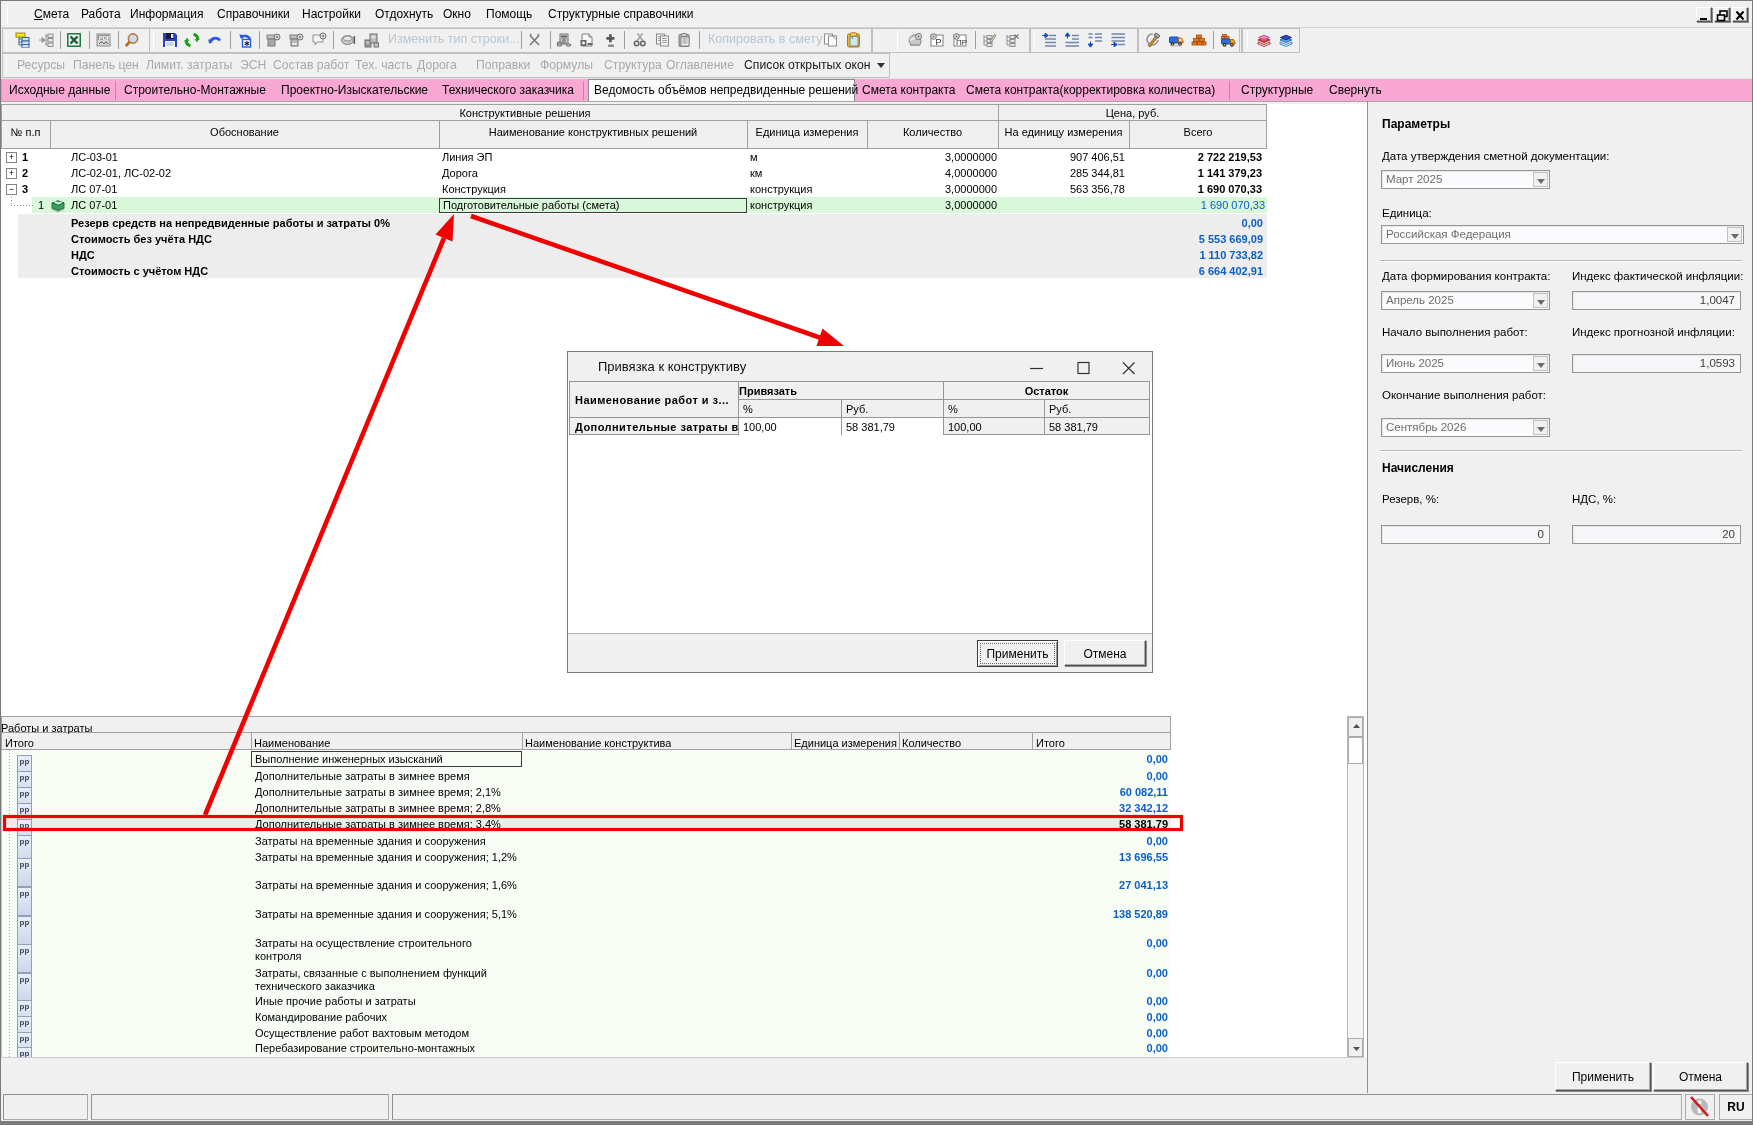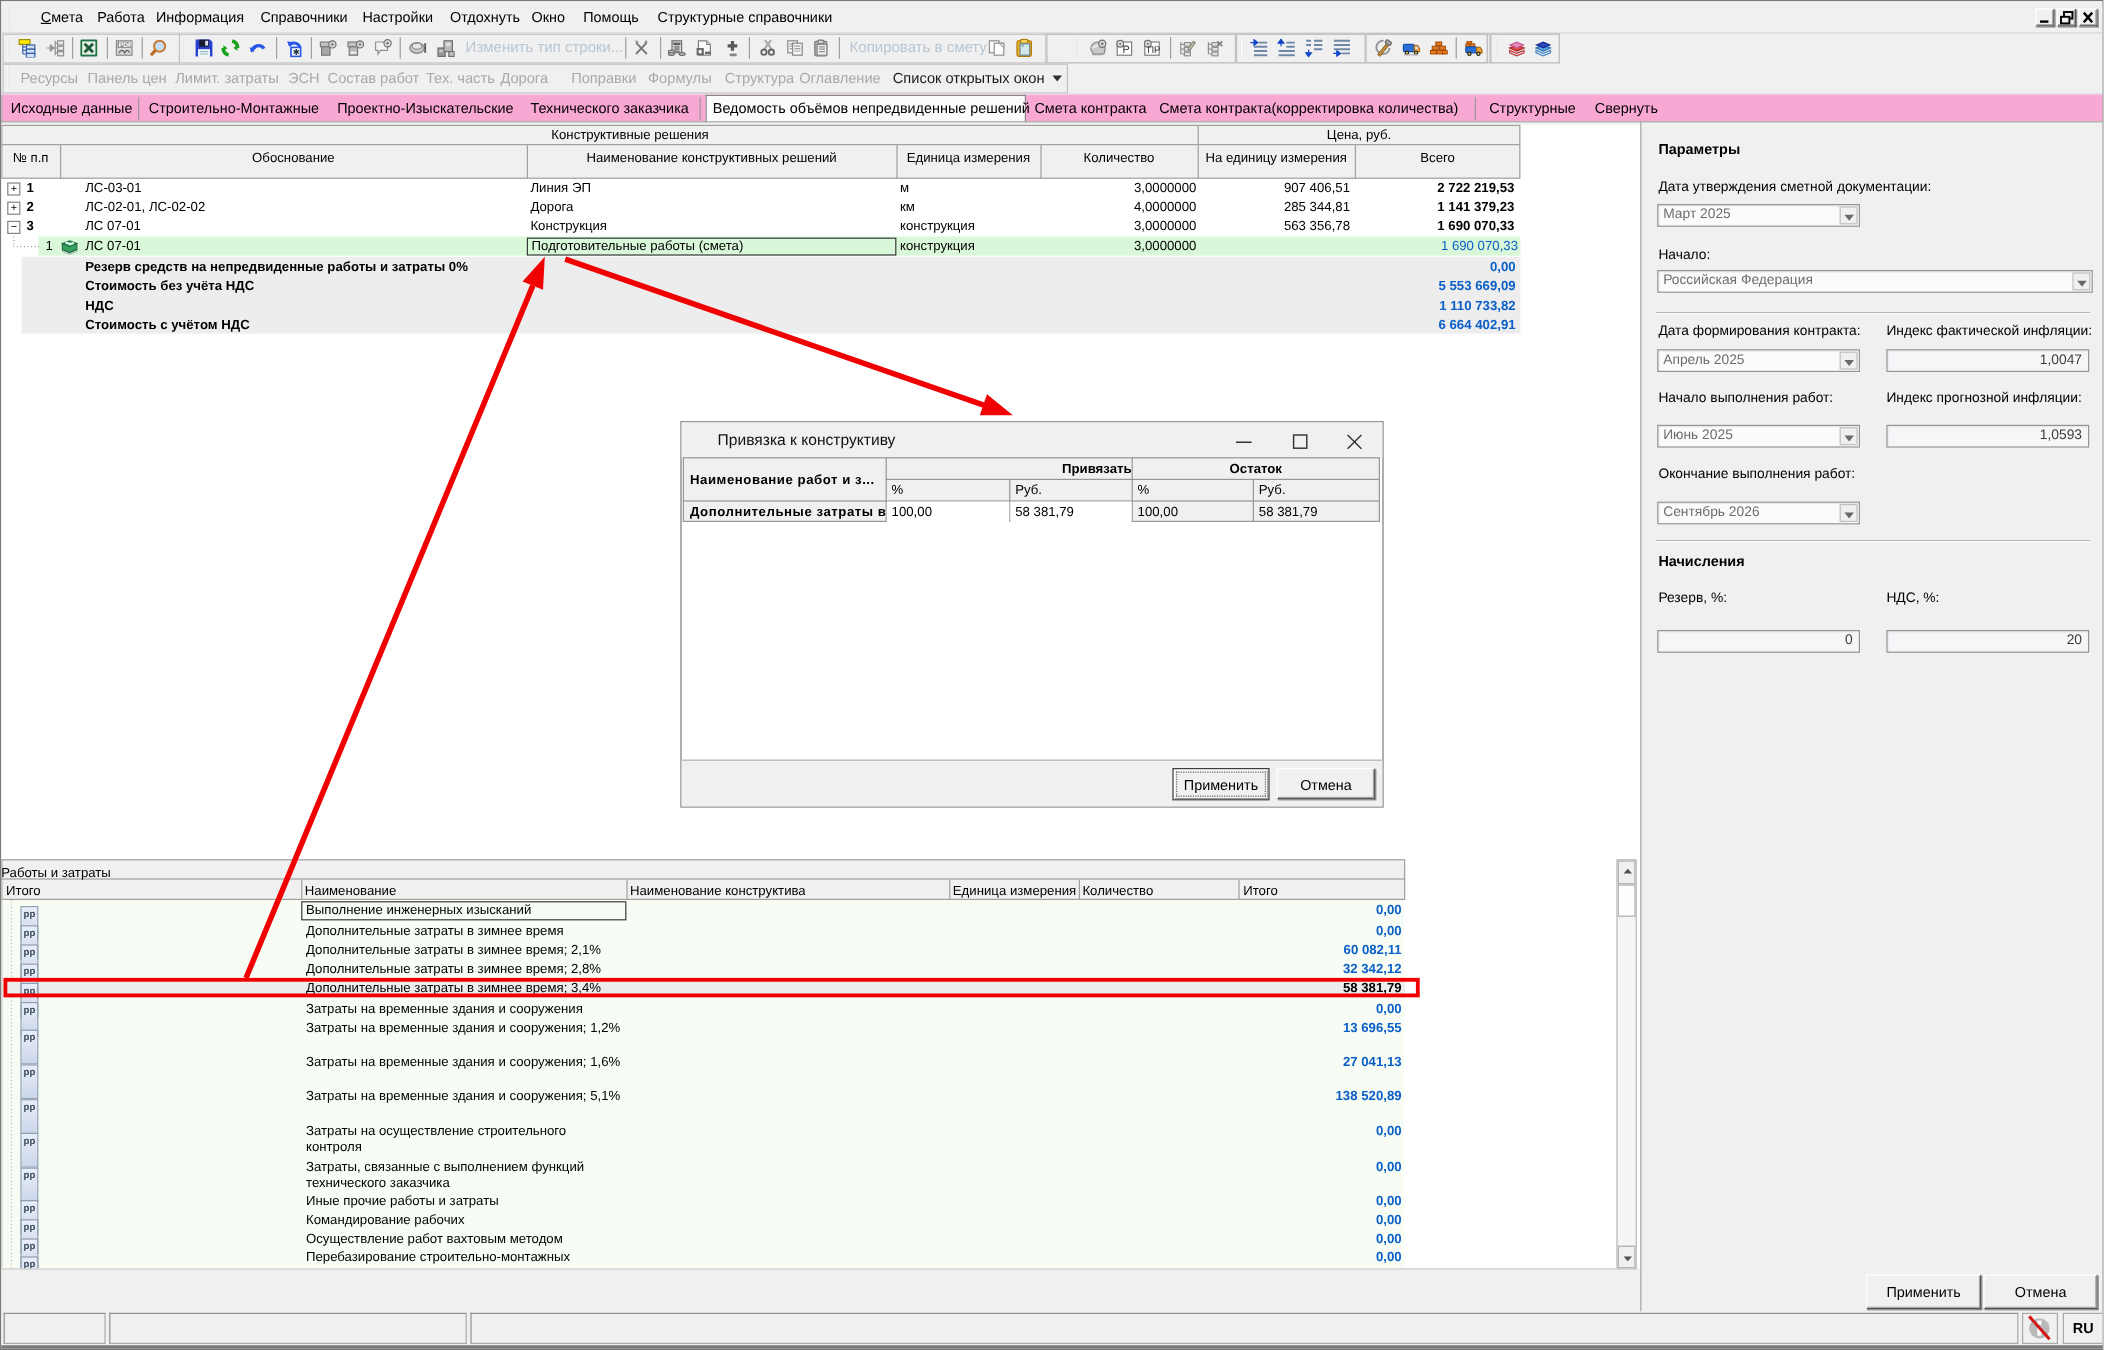--- a/index.html
+++ b/index.html
@@ -497,21 +497,21 @@
           <path d="M7.5 12 l3.5 -4 h-7 z" fill="#505050"></path>
         </svg></div>
 </div>
 <div class="a" style="left:1367px;top:100px;width:386px;height:992px;background:#f0f0f0;border-top:1px solid #a6a6a6">
  <div class="a t12 b" style="left:14px;top:15px">Параметры</div>
  <div class="lbl" style="left:14px;top:48px">Дата утверждения сметной документации:</div>
  <div class="combo" style="left:13px;top:68px;width:169px">
         <span class="ct">Март 2025</span>
         <span class="cb"></span>
       </div>
- <div class="lbl" style="left:14px;top:105px">Начало:</div>
+ <div class="lbl" style="left:14px;top:105px">Единица:</div>
  <div class="combo" style="left:13px;top:123px;width:363px">
         <span class="ct">Российская Федерация</span>
         <span class="cb"></span>
       </div>
  <div class="etch" style="left:12px;top:158px;width:362px"></div>
  <div class="lbl" style="left:14px;top:168px">Дата формирования контракта:</div>
  <div class="lbl" style="left:204px;top:168px">Индекс фактической инфляции:</div>
  <div class="combo" style="left:13px;top:189px;width:169px">
         <span class="ct">Апрель 2025</span>
         <span class="cb"></span>
@@ -579,21 +579,21 @@
       </svg>
 
  <div class="a" style="left:1px;top:29px;width:581px;height:54px;border:1px solid #969696;background:#f0f0f0"></div>
  <div class="a" style="left:170px;top:29px;width:1px;height:54px;background:#969696"></div>
  <div class="a" style="left:375px;top:29px;width:1px;height:54px;background:#969696"></div>
  <div class="a" style="left:170px;top:47px;width:412px;height:1px;background:#969696"></div>
  <div class="a" style="left:273px;top:48px;width:1px;height:35px;background:#969696"></div>
  <div class="a" style="left:476px;top:48px;width:1px;height:35px;background:#969696"></div>
  <div class="a" style="left:1px;top:65px;width:581px;height:1px;background:#969696"></div>
  <div class="a t11 b cell" style="left:7px;top:40px;width:162px;letter-spacing:0.45px">Наименование работ и з...</div>
- <div class="a t11 b cell" style="left:171px;top:31px;width:204px;text-align:right">Привязать</div>
+ <div class="a t11 b cell" style="left:171px;top:31px;width:204px;text-align:left">Привязать</div>
  <div class="a t11 b cell" style="left:376px;top:31px;width:205px;text-align:center">Остаток</div>
  <div class="a t11 cell" style="left:175px;top:49px">%</div>
  <div class="a t11 cell" style="left:278px;top:49px">Руб.</div>
  <div class="a t11 cell" style="left:380px;top:49px">%</div>
  <div class="a t11 cell" style="left:481px;top:49px">Руб.</div>
  <div class="a" style="left:171px;top:66px;width:102px;height:17px;background:#fff"></div>
  <div class="a" style="left:274px;top:66px;width:101px;height:17px;background:#fff"></div>
  <div class="a t11 b cell" style="left:7px;top:67px;width:163px;letter-spacing:0.45px">Дополнительные затраты в</div>
  <div class="a t11 cell" style="left:175px;top:67px">100,00</div>
  <div class="a t11 cell" style="left:278px;top:67px">58 381,79</div>

